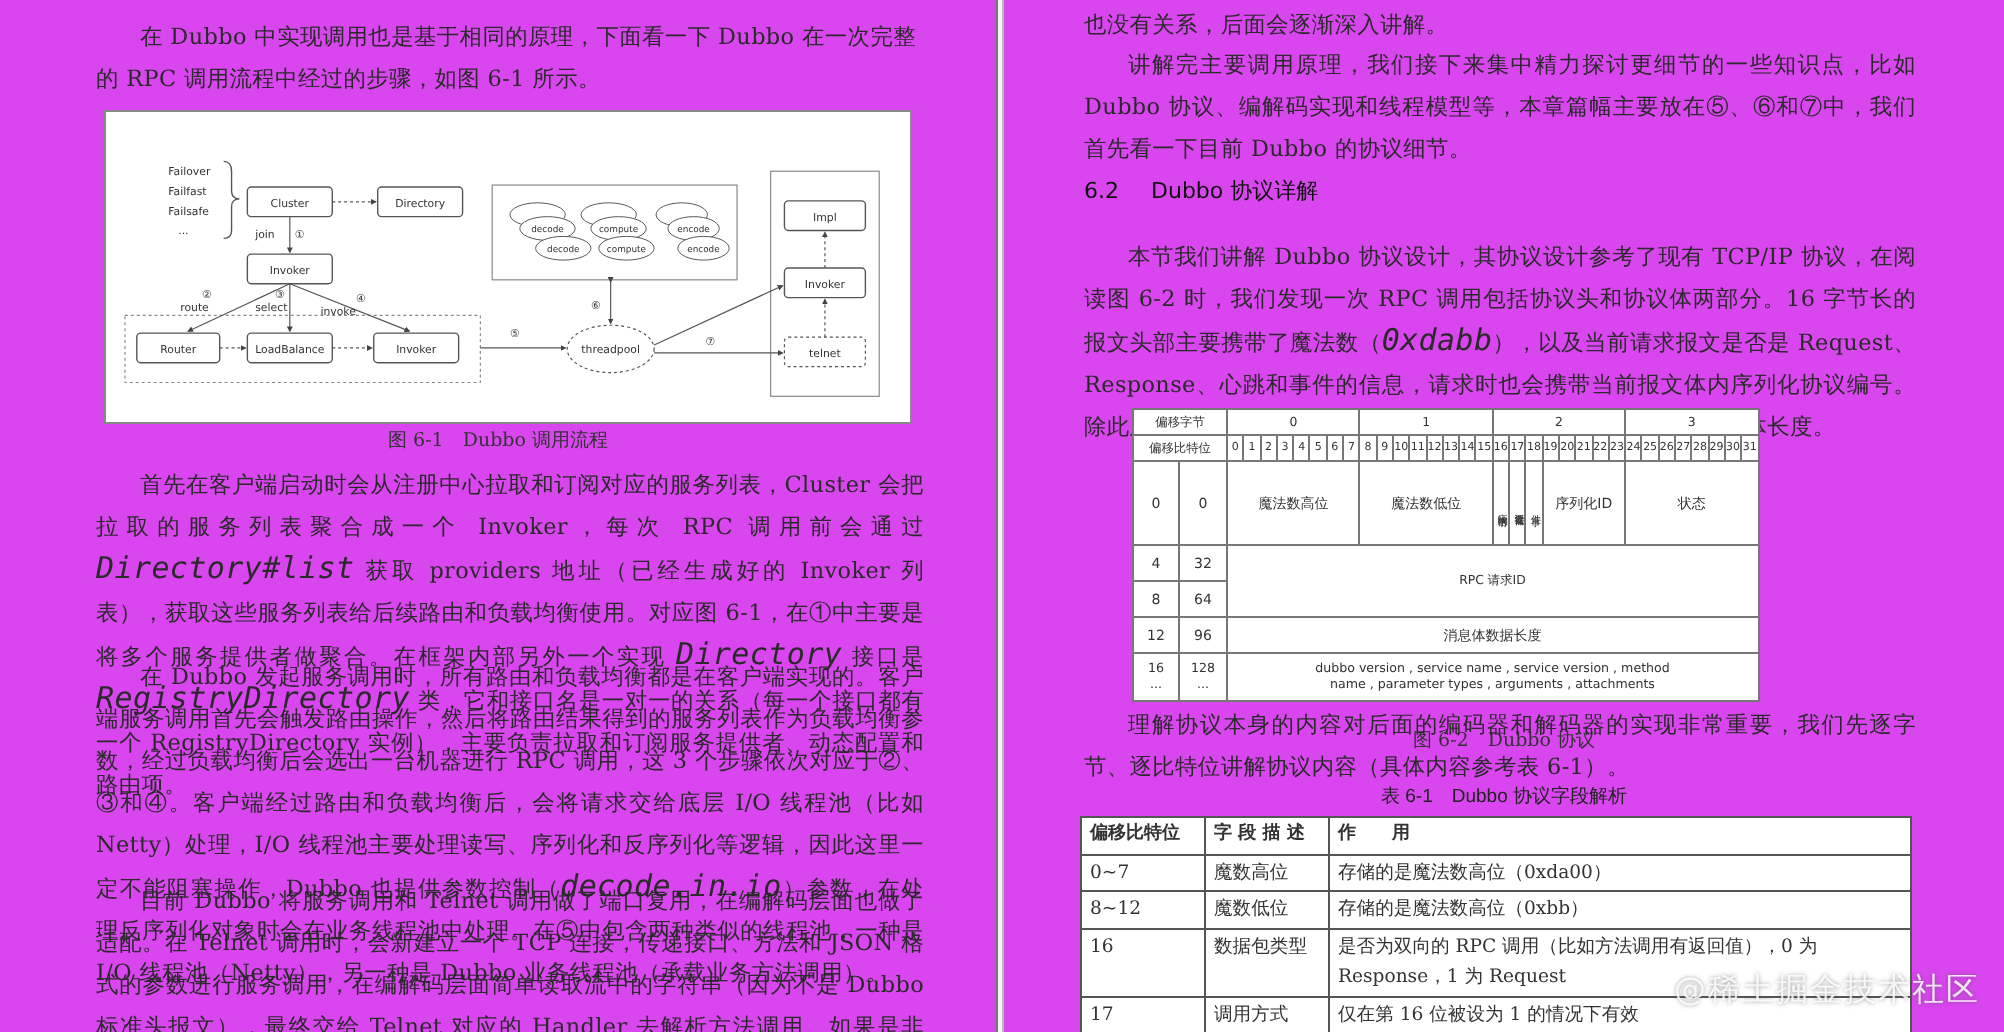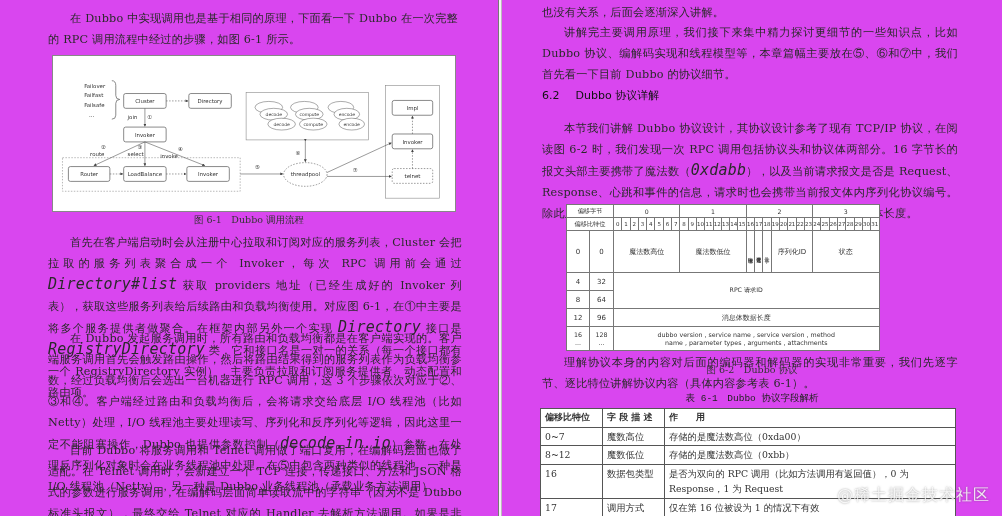--- a/index.html
+++ b/index.html
@@ -21,21 +21,21 @@
   .sec-title .num { margin-right: 16px; }
   
   .proto { position: absolute; left: 64px; top: 204px; border-collapse: collapse; font-family: "DejaVu Sans", "Liberation Sans", sans-serif; font-size: 6.2px; color: #333; background: #fff; }
   .proto td { border: 1px solid #777; text-align: center; padding: 0; height: 13px; }
   .proto .bit { width: 8.3px; font-size: 5.5px; }
   .proto .bigcell { height: 42px; font-size: 7px; }
   .proto .vert { writing-mode: vertical-rl; font-size: 5px; letter-spacing: -0.5px; }
   .proto .rowh { height: 18px; font-size: 7px; }
   .proto .body-cell { height: 24px; font-size: 6.3px; line-height: 8px; }
   
-  .tcap { position: absolute; left: 0; width: 500px; top: 392px; text-align: center; font-family: Liberation Mono, monospace; font-size: 9.5px; color: #222; }
+  .tcap { position: absolute; left: 0; width: 500px; top: 392px; text-align: center; font-family: Liberation Sans, sans-serif; font-size: 9.5px; color: #222; }
   .t61 { position: absolute; left: 38px; top: 408px; width: 416px; border-collapse: collapse; font-size: 9.3px; color: #333; background: #fff; }
   .t61 th, .t61 td { border: 1px solid #555; padding: 1px 4px; text-align: left; vertical-align: top; line-height: 15.5px; font-weight: normal; }
   .t61 th { font-family: "DejaVu Sans", "Liberation Sans", sans-serif; font-weight: bold; font-size: 9px; }
   .t61 .c1 { width: 62px; } .t61 .c2 { width: 62px; }
   .watermark { position: absolute; right: 12px; bottom: 10px; font-family: "DejaVu Sans", "Liberation Sans", sans-serif; font-size: 16px; color: rgba(255,255,255,0.85); text-shadow: 0 0 2px rgba(80,80,80,0.6); letter-spacing: 1px; }
 </style>
 </head>
 <body>
 
 <div class="page page-left">

